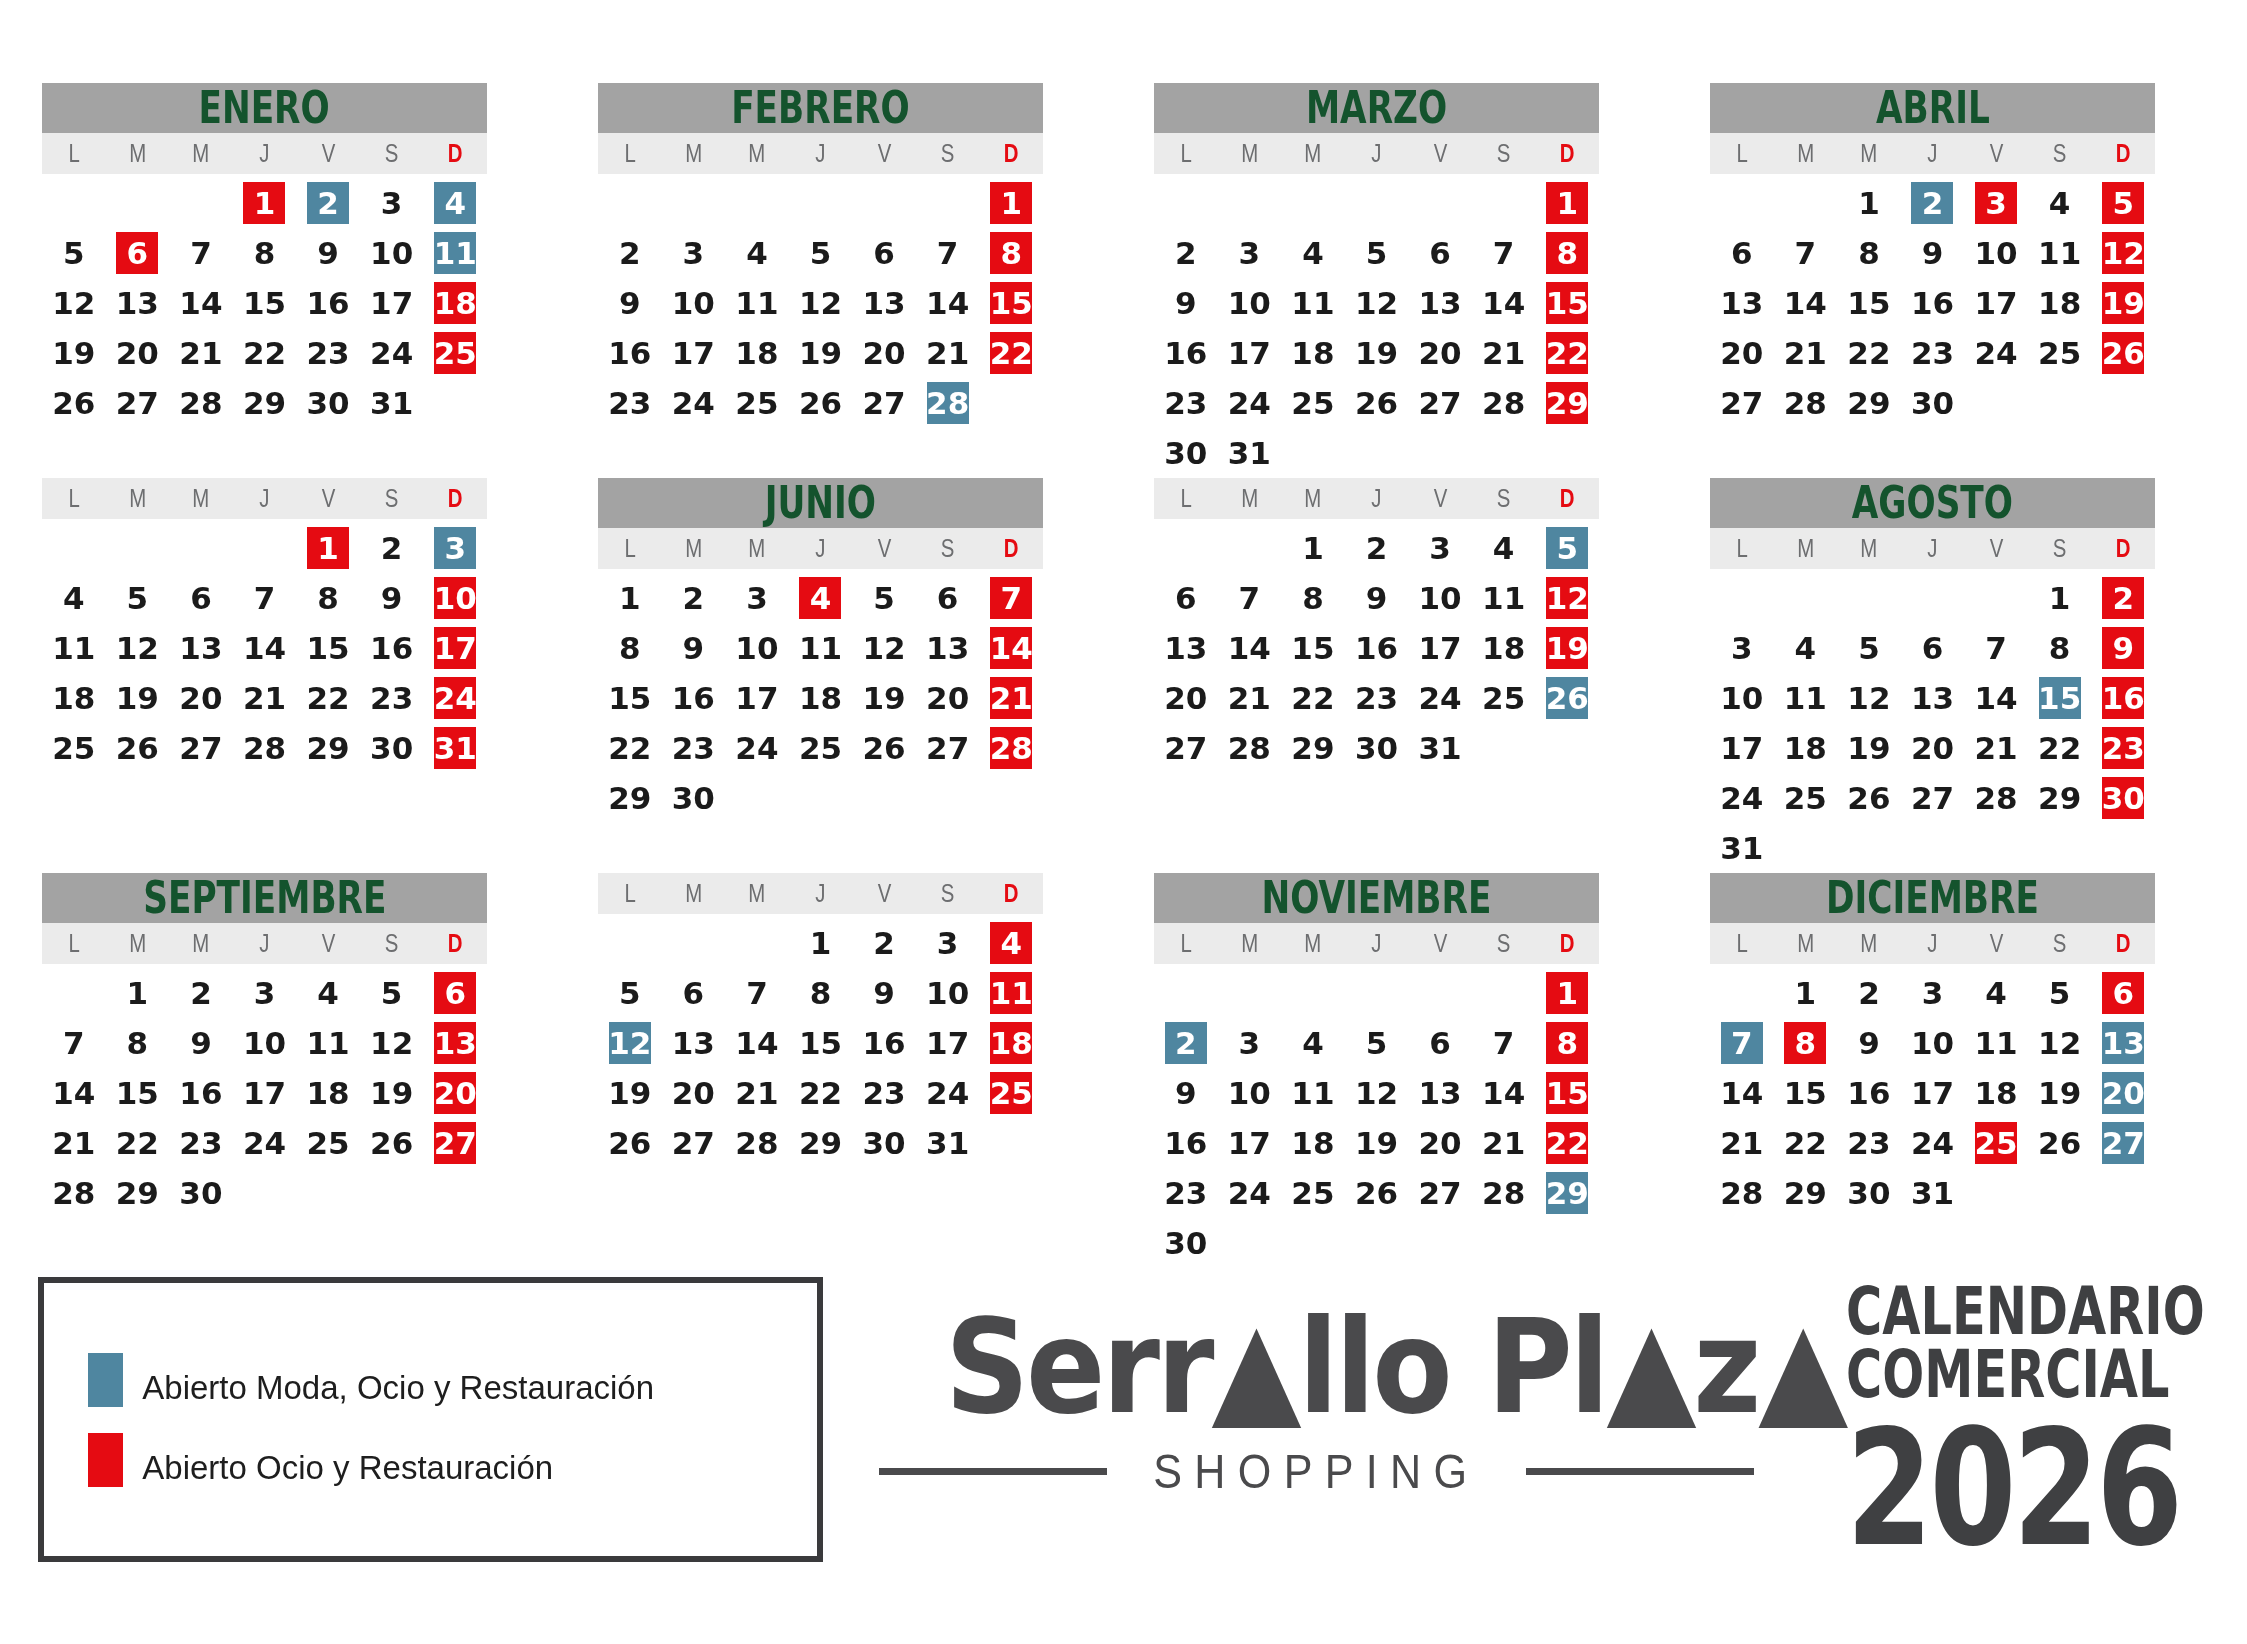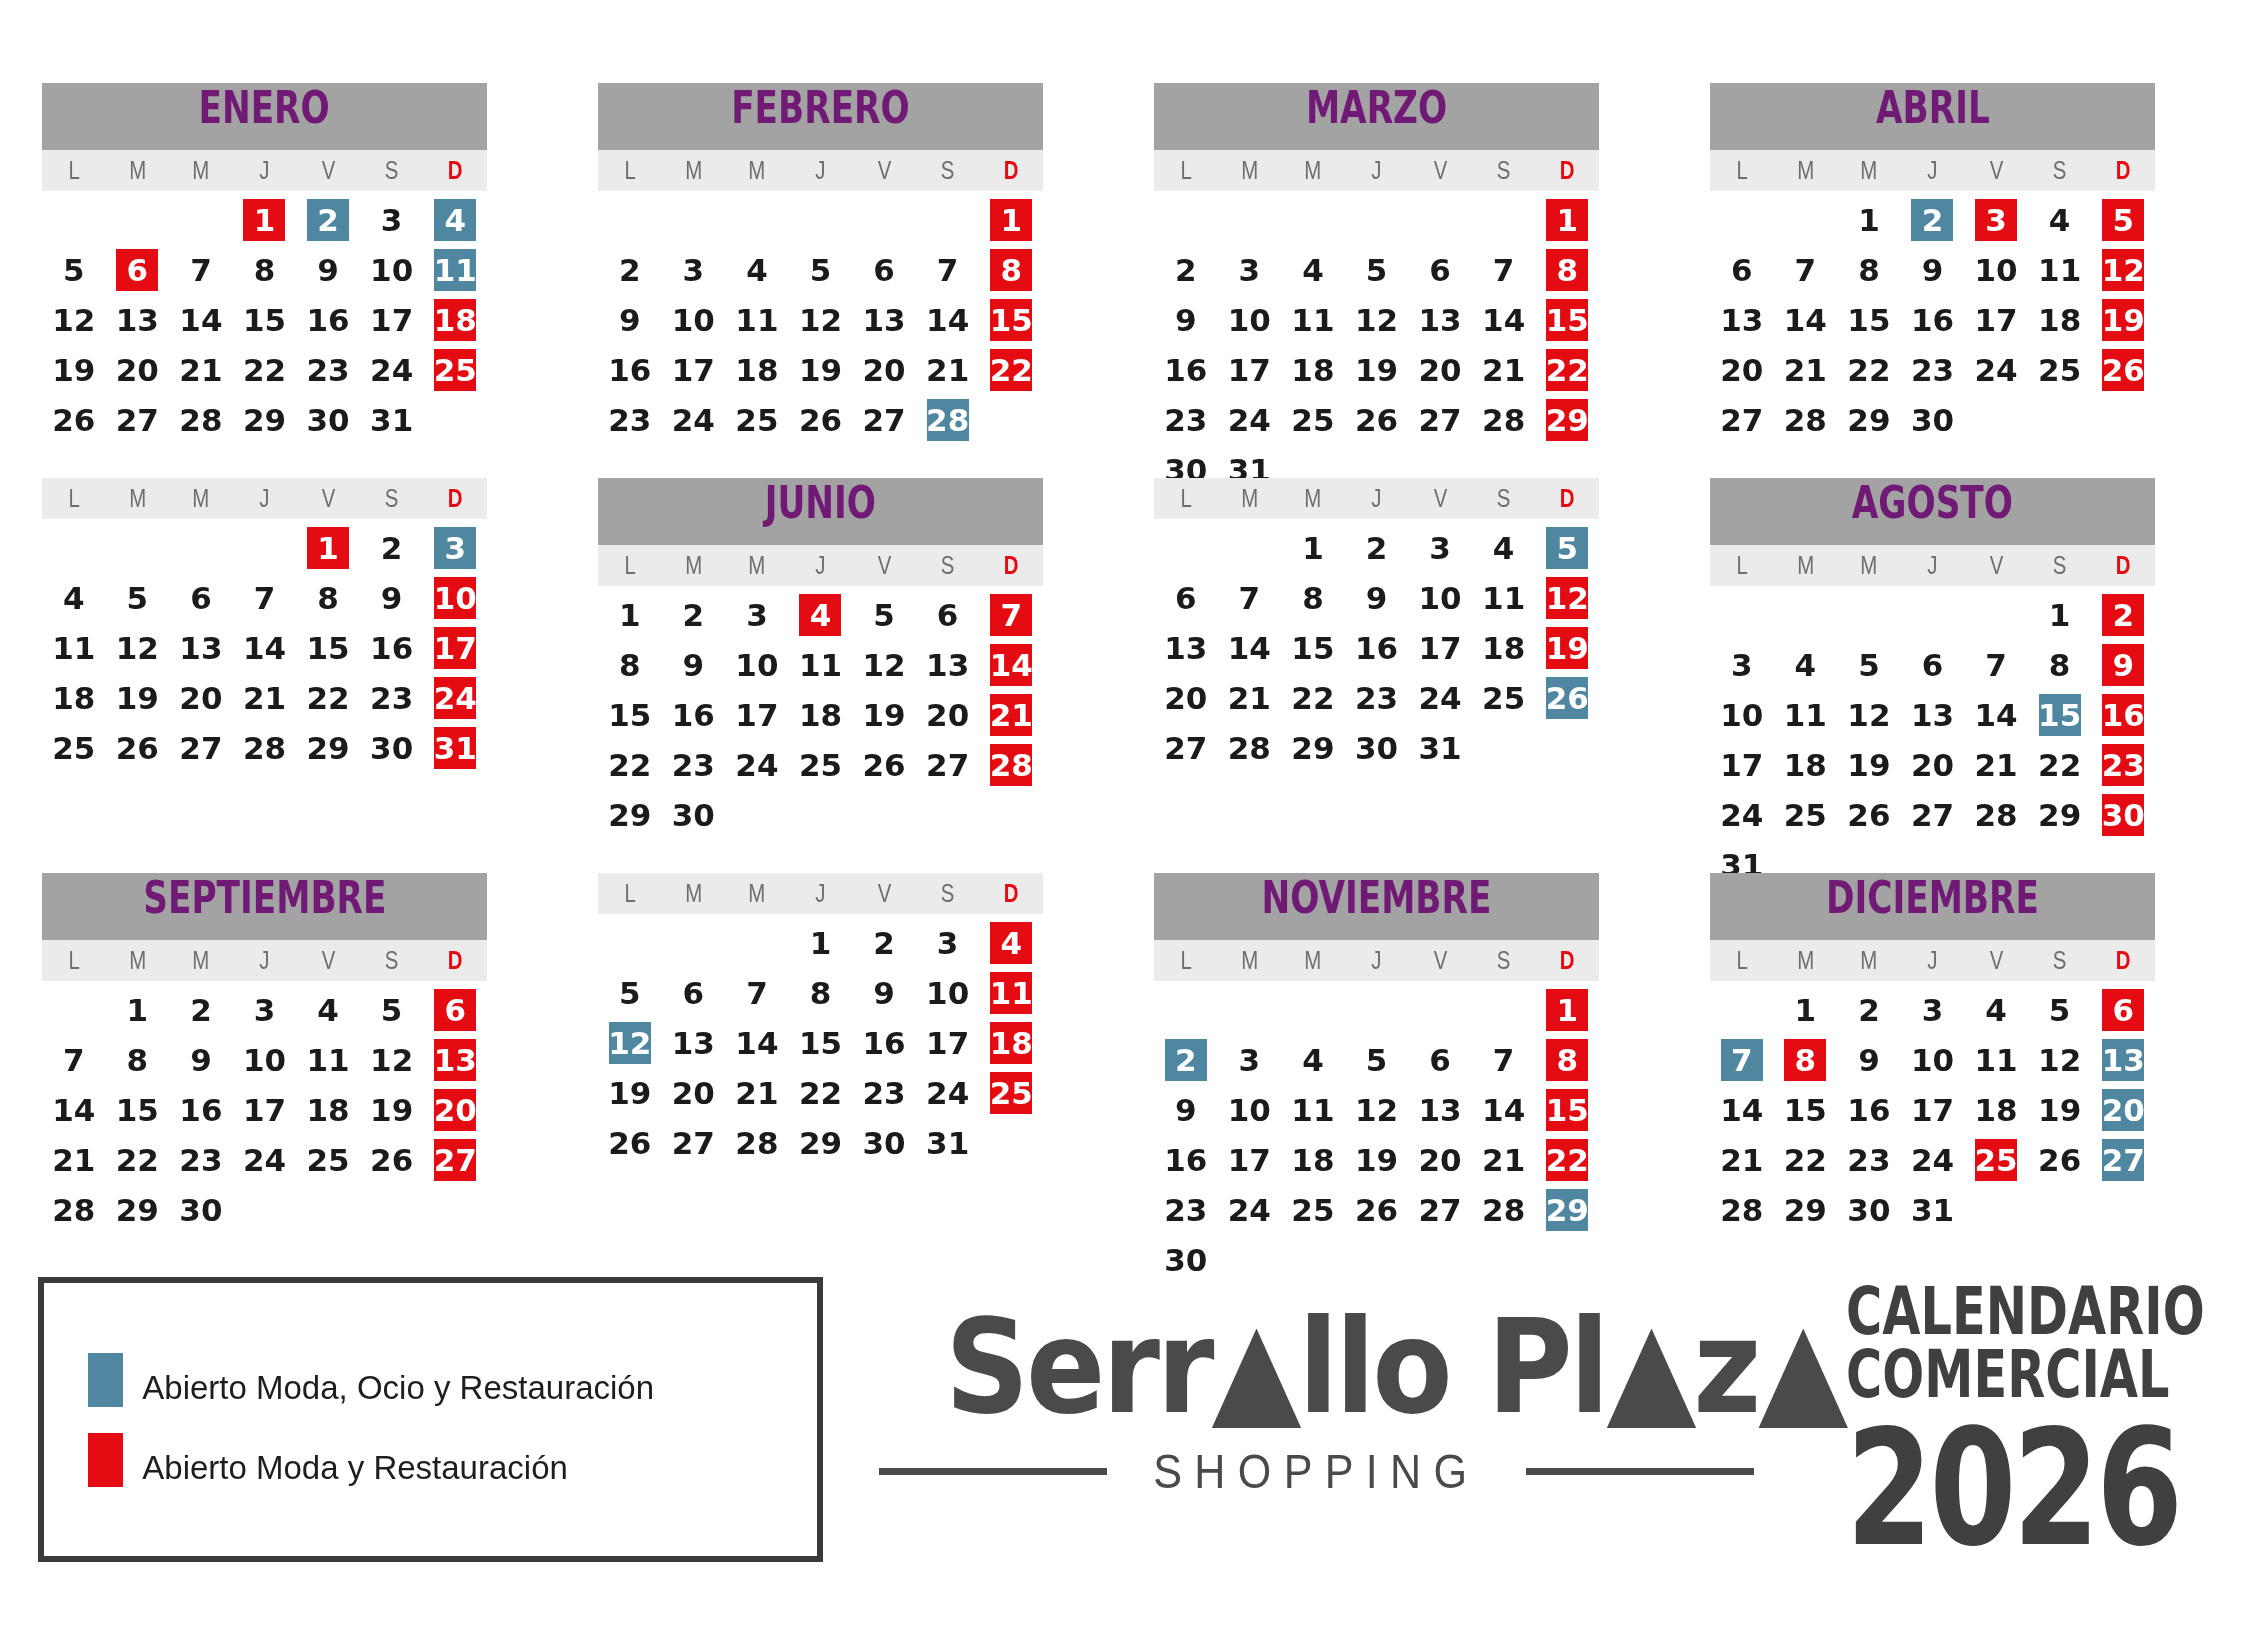--- a/index.html
+++ b/index.html
@@ -22,22 +22,22 @@
   
   .months-grid{
     position:absolute;left:42px;top:83px;
     display:grid;
     grid-template-columns:repeat(4,445px);
     column-gap:111px;
     grid-auto-rows:395px;
   }
   .month{width:445px;}
   .month-title{
-    height:67px;line-height:50px;background:var(--header-gray);
-    text-align:center;color:#701a75;font-weight:bold;font-size:44px;
+    height:50px;line-height:50px;background:var(--header-gray);
+    text-align:center;color:#14532d;font-weight:bold;font-size:44px;
     font-family:"DejaVu Sans",sans-serif;
   }
   .month-title span{display:inline-block;transform:scaleX(.78);transform-origin:center;white-space:nowrap;}
   .weekday-row{
     height:41px;background:var(--weekday-bg);
     display:grid;grid-template-columns:repeat(7,1fr);
   }
   .wd{display:flex;align-items:center;justify-content:center;
       font-family:"Liberation Sans",sans-serif;font-size:25.5px;color:var(--weekday-ink);}
   .wd span{display:inline-block;transform:scaleX(.8);}
@@ -1583,21 +1583,21 @@
   </div>
 </div>
 
 <div class="legend">
   <div class="legend-item">
     <span class="swatch blue"></span>
     <span class="legend-label">Abierto Moda, Ocio y Restauración</span>
   </div>
   <div class="legend-item">
     <span class="swatch red"></span>
-    <span class="legend-label">Abierto Moda y Restauración</span>
+    <span class="legend-label">Abierto Ocio y Restauración</span>
   </div>
 </div>
 
 <div class="logo">
   <div class="logo-brand">Serr▲llo Pl▲z▲</div>
   <div class="logo-sub">
     <span class="logo-line"></span>
     <span class="logo-sub-text">SHOPPING</span>
     <span class="logo-line"></span>
   </div>

